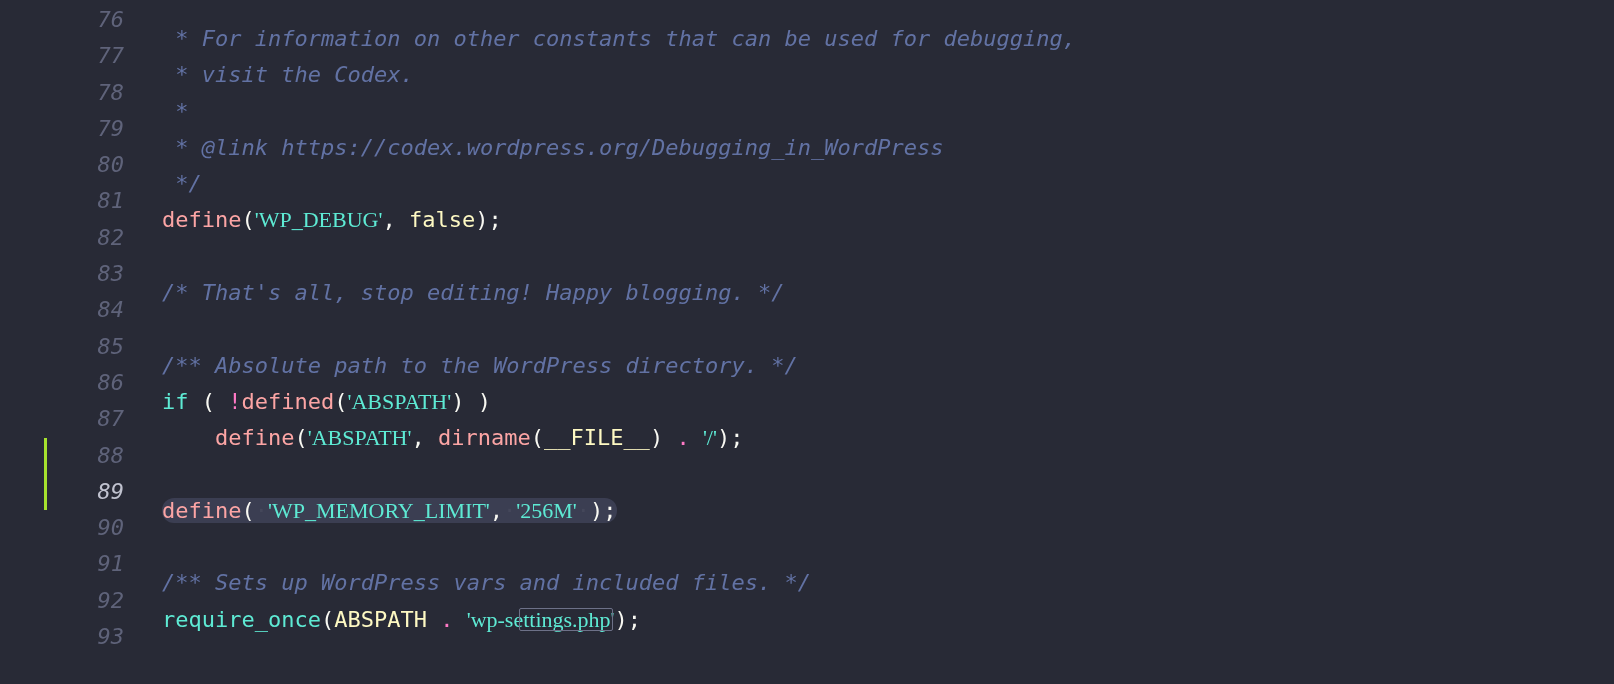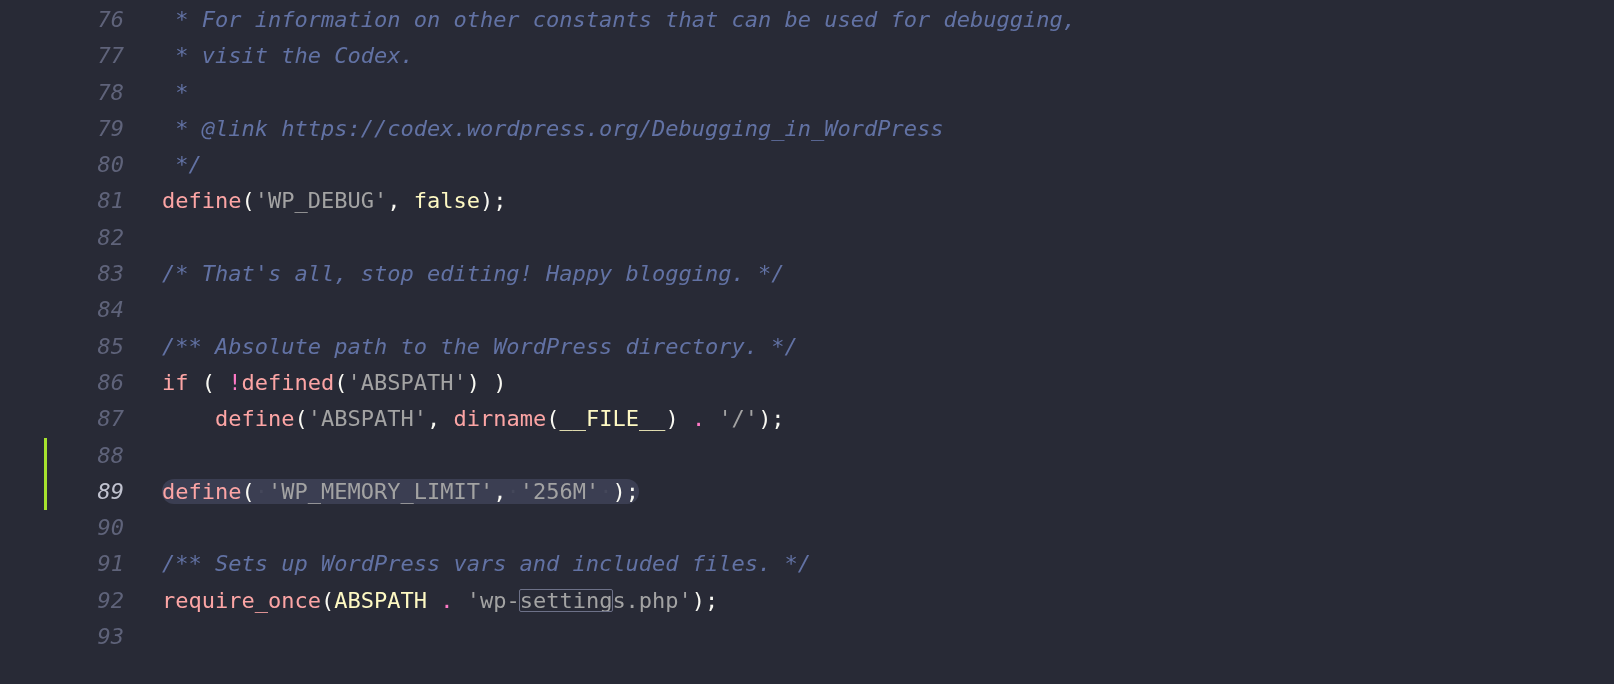--- a/index.html
+++ b/index.html
@@ -28,20 +28,21 @@
     font-style: italic;
     user-select: none;
     flex: 0 0 auto;
     box-sizing: border-box;
     margin-left: 47px;
   }
   .code {
     flex: 1 1 auto;
     padding: 2px 0 0 20px;
     position: relative;
+    margin-top: 19px;
   }
   .ln { display: block; }
   .gutter .ln.mod {
     border-left: 3px solid #a6e22e;
     margin-left: -3px;
   }
   .gutter .ln.cur { color: #c0c2cf; }
   .row { display: block; position: relative; }
   .row.highlight::before {
     content: "";
@@ -53,22 +54,22 @@
     background: rgba(255,255,255,0.035);
     z-index: -2;
   }
   .row .sel {
     background: #3b3e52;
     border-radius: 12px;
     padding: 0 0px;
   }
   .comment { color: #6272a4; font-style: italic; }
   .func    { color: #fca5a5; }          
-  .yellow  { color: #a3a3a3; }          
-  .keyword { color: #fca5a5; }          
+  .yellow  { color: #5eead4; font-family: Liberation Serif, serif; }          
+  .keyword { color: #5eead4; }          
   .op      { color: #ff79c6; }          
   .const   { color: #fef9c3; }          
   .punct   { color: #f8f8f2; }
   .whitedot { color: #44475a; }
 
   .findbox {
     position: absolute;
     border: 1px solid #6d7188;
     border-radius: 2px;
     pointer-events: none;

